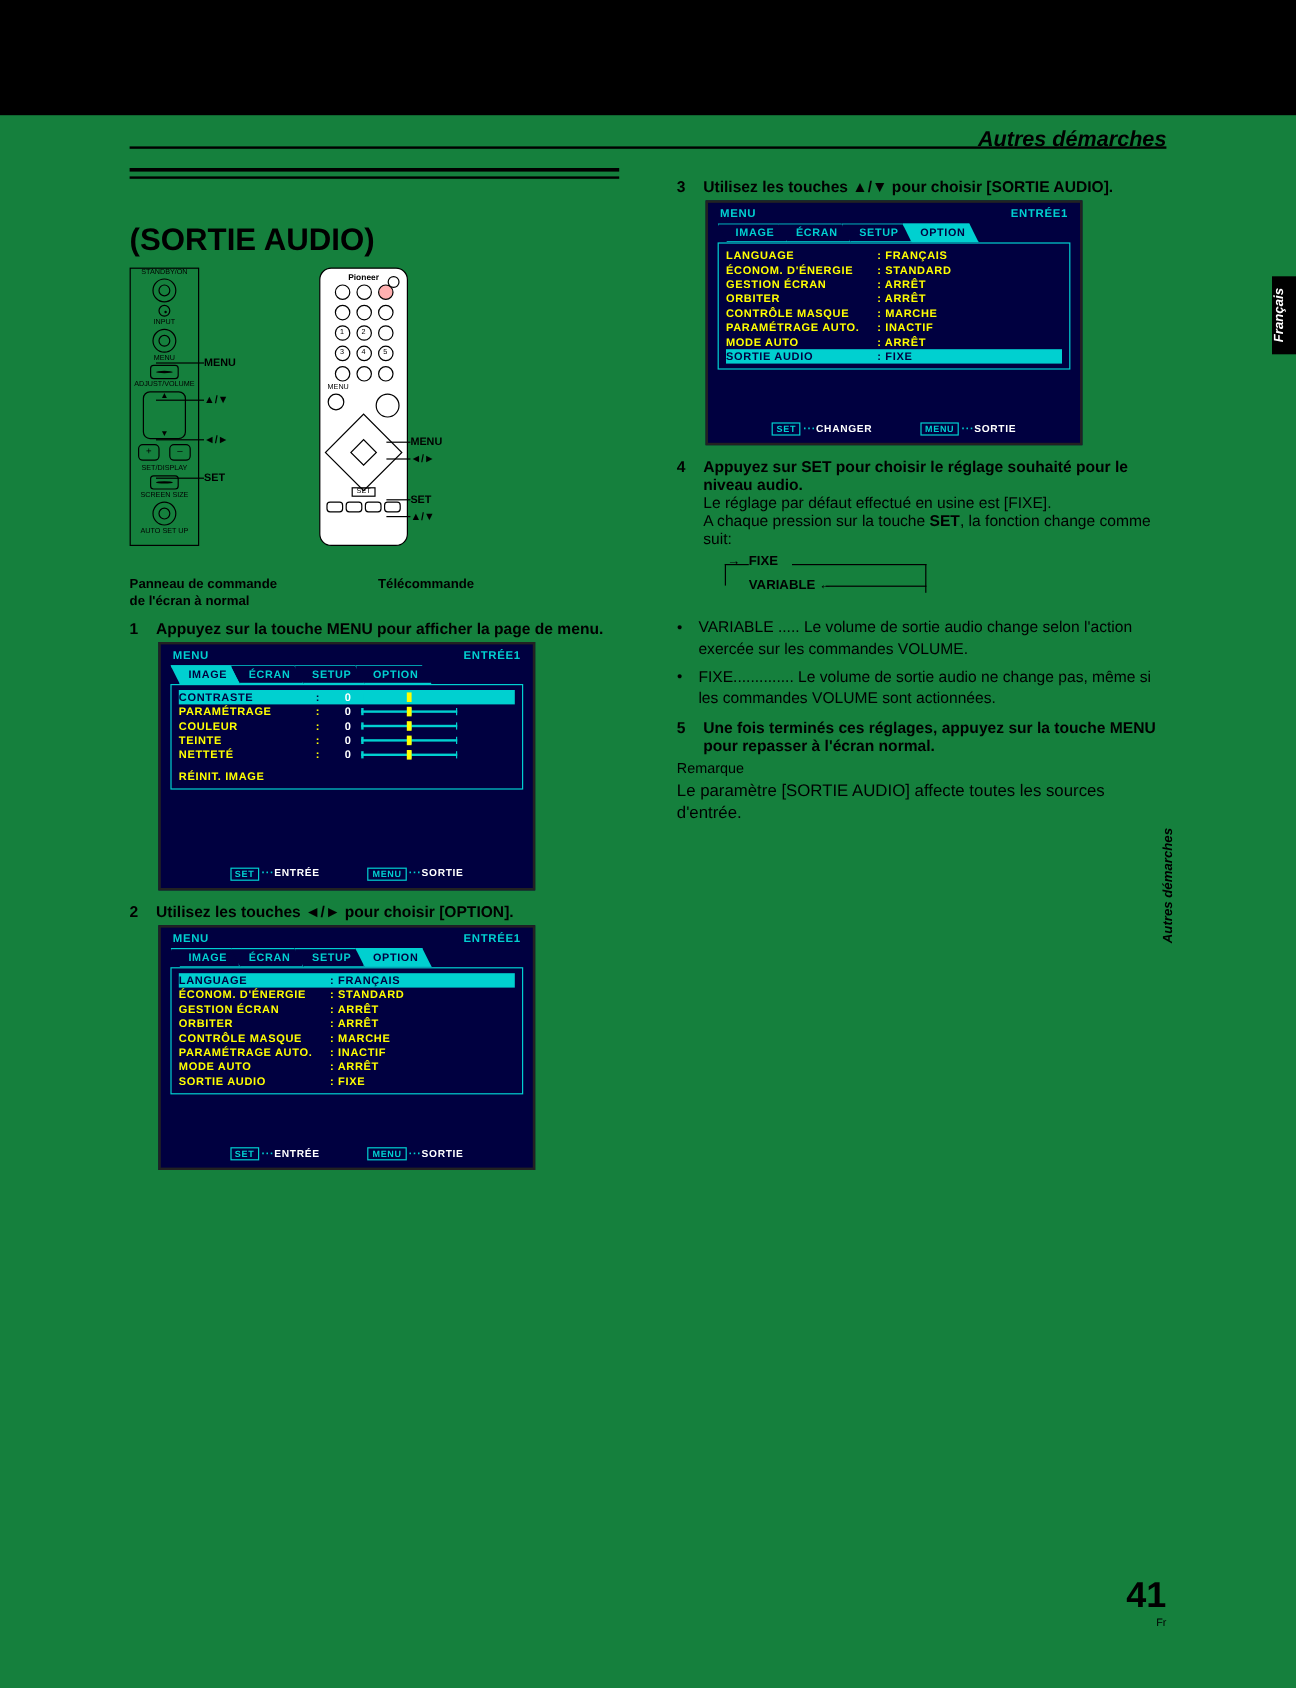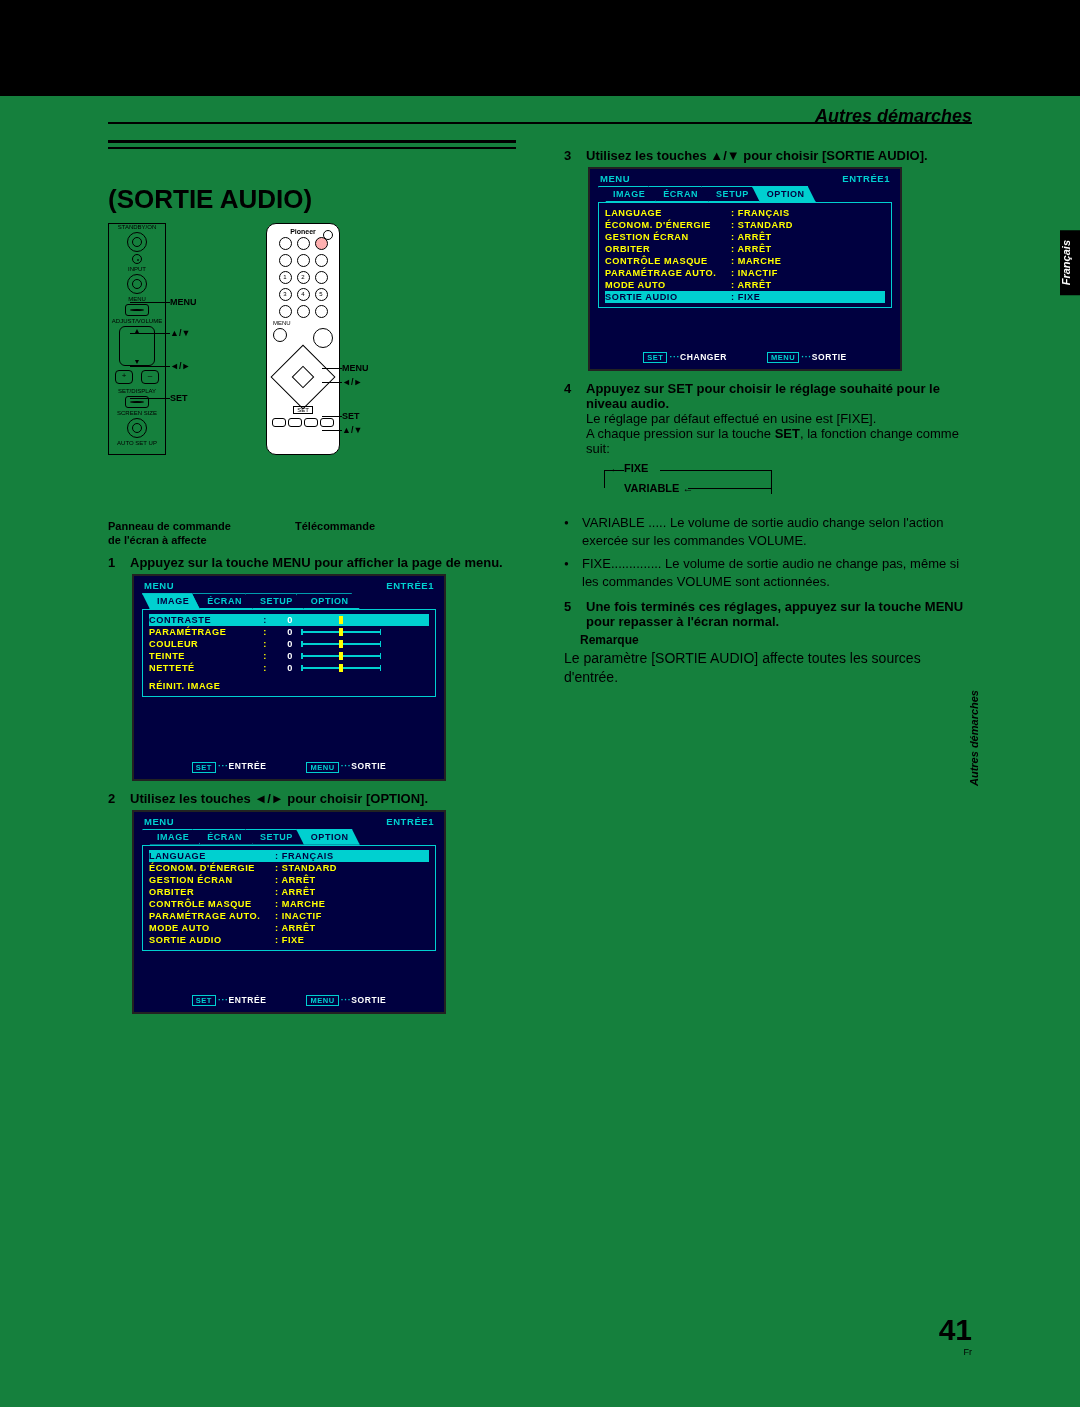--- a/index.html
+++ b/index.html
@@ -43,21 +43,21 @@
   .remote-box .row-btn{ display:flex; justify-content:center; gap:5px; margin-top:4px;}
   .remote-box .row-btn span{ width:11px; height:11px; border:1px solid #000; border-radius:50%; display:inline-block; font-size:6px; text-align:center; line-height:11px;}
   .remote-box .pad{ width:44px; height:44px; border:1.5px solid #000; transform:rotate(45deg); margin:6px auto; position:relative;}
   .remote-box .pad::after{content:""; position:absolute; inset:14px; border:1px solid #000;}
   .remote-box .bot-row{ display:flex; justify-content:center; gap:2px; margin-top:4px;}
   .remote-box .bot-row span{ width:12px; height:7px; border:1px solid #000; border-radius:3px; display:inline-block;}
   .remote-labels{ position:absolute; right:-58px; top:0; width:56px; font-size:9px; font-weight:bold;}
   .remote-labels div{ position:absolute; }
   .remote-labels div::before{content:""; position:absolute; right:100%; width:20px; border-top:1px solid #000; top:50%;}
   .caption{ font-size:11px; font-weight:bold; line-height:1.25; margin-top:8px;}
-  .caption-row{display:flex; gap:22px;margin-top:39px;}
+  .caption-row{display:flex; gap:42px;}
   .caption-row > div:first-child{width:165px;}
   .step{ display:flex; font-size:13px; margin:8px 0 4px 0;}
   .step .num{ font-weight:bold; width:22px; flex-shrink:0;}
   .step .txt{ font-weight:bold; flex:1;}
   .step .txt .nb{font-weight:normal;}
   .osd{
     width:310px;
     background:#000040;
     color:#fff;
     font-family:Helvetica, Arial, sans-serif;
@@ -111,21 +111,21 @@
   .cycle-diagram .right-line{position:absolute; right:10px; top:8px; height:24px; border-right:1.2px solid #000;}
   .cycle-diagram .box-bot{position:absolute; left:22px; top:20px;}
   .cycle-diagram .box-bot::after{content:" \2190"; }
   .cycle-diagram .left-line{position:absolute; left:2px; top:8px; height:18px; border-left:1.2px solid #000;}
   .cycle-diagram .left-line2{position:absolute; left:2px; top:8px; width:20px; border-top:1.2px solid #000;}
   .cycle-diagram .right-to-bot{position:absolute; right:10px; top:26px; width:84px; border-top:1.2px solid #000;}
   .bullet-item{ display:flex; font-size:13px; line-height:1.4; margin:4px 0;}
   .bullet-item .dot{ width:18px; flex-shrink:0;}
   .bullet-item .dot::before{content:"\25CF"; font-size:8px; position:relative; top:-2px;}
   .bullet-item .desc{flex:1;}
-  .remarque-h{ font-size:12px; font-weight:bold; margin:2px 16px;}
+  .remarque-h{ font-size:12px; font-weight:normal; margin:2px 0;}
   .side-tab{
     position:absolute; right:0; width:20px; background:#000; color:#fff;
     writing-mode:vertical-rl; transform:rotate(180deg);
     text-align:center; font-size:11px; font-weight:bold; padding:10px 0;
     font-style:italic;
   }
   .side-label{
     position:absolute; right:100px;
     writing-mode:vertical-rl; transform:rotate(180deg);
     font-size:11px; font-weight:bold; font-style:italic;
@@ -239,21 +239,21 @@
             <div style="top:154px;">◄/►</div>
             <div style="top:188px;">SET</div>
             <div style="top:202px;">▲/▼</div>
           </div>
         </div>
       </div>
 
       <div class="caption-row">
         <div class="caption">
           <span>Panneau de commande</span><br>
-          <span>de l'écran à affecte</span>
+          <span>de l'écran à normal</span>
         </div>
         <div class="caption">Télécommande</div>
       </div>
 
       <div class="step">
         <div class="num">1</div>
         <div class="txt">Appuyez sur la touche MENU pour afficher la page de menu.</div>
       </div>
 
       <div class="osd">

